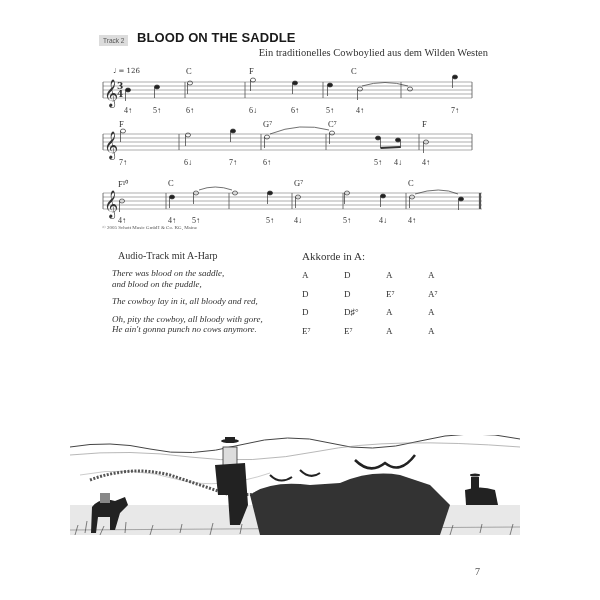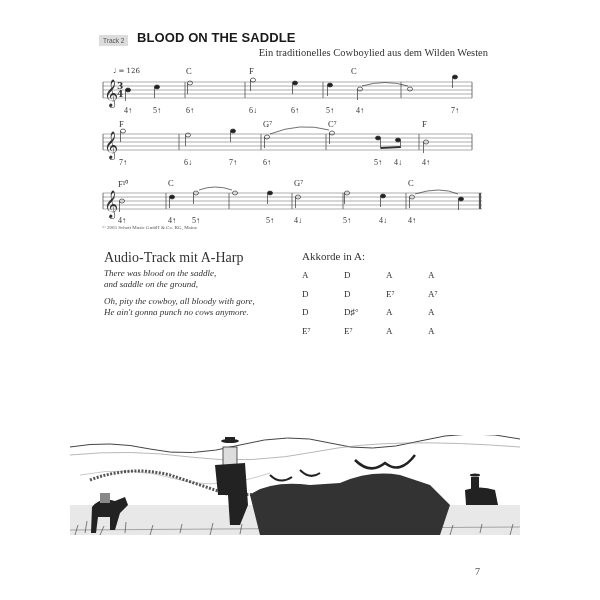--- a/index.html
+++ b/index.html
@@ -3,22 +3,22 @@
 <meta charset="utf-8">
 <style>
   * { margin: 0; padding: 0; box-sizing: border-box; }
   body { width: 600px; height: 600px; background: #ffffff; position: relative; overflow: hidden; font-family: "Liberation Serif", serif; color: #2a2a2a; }
   .page { position: absolute; left: 0; top: 0; width: 600px; height: 600px; }
   .track-badge { position: absolute; left: 99px; top: 35px; background: #dcdcdc; color: #555; font-family: "Liberation Sans", sans-serif; font-size: 6.5px; padding: 2px 4px; }
   .title { position: absolute; left: 137px; top: 30px; font-family: "Liberation Sans", sans-serif; font-weight: bold; font-size: 13px; color: #1a1a1a; letter-spacing: 0.1px; text-align: right; }
   .subtitle { position: absolute; right: 112px; top: 47px; font-size: 10.5px; color: #333; }
   .staff-svg { position: absolute; left: 0; top: 0; }
   .copyright { position: absolute; left: 102px; top: 225px; font-size: 5px; color: #555; }
-  .audio-label { position: absolute; left: 104px; top: 250px; font-size: 14px; color: #333; }
-  .lyrics { position: absolute; left: 104px; top: 268px; font-style: italic; font-size: 9px; line-height: 10.5px; color: #333; }
+  .audio-label { position: absolute; left: 118px; top: 250px; font-size: 10px; color: #333; }
+  .lyrics { position: absolute; left: 112px; top: 268px; font-style: italic; font-size: 9px; line-height: 10.5px; color: #333; }
   .stanza { margin-bottom: 7px; }
   .chords-label { position: absolute; left: 302px; top: 250px; font-size: 11px; color: #333; }
   .chord-grid { position: absolute; left: 302px; top: 270px; font-size: 9px; color: #333; }
   .chord-row { display: flex; height: 18.5px; }
   .chord-cell { width: 42px; }
   .illustration { position: absolute; left: 70px; top: 435px; width: 450px; height: 125px; }
   .page-number { position: absolute; left: 475px; top: 566px; font-size: 10px; color: #555; }
 </style>
 </head>
 <body>
@@ -188,23 +188,24 @@
       <span style="position: absolute; left: 408px; top: 216px; font-family: &quot;Liberation Serif&quot;, serif; font-size: 8px; color: rgb(51, 51, 51);">4↑</span>
     </div>
 
   <div class="copyright">© 2005 Schott Music GmbH &amp; Co. KG, Mainz</div>
 
   <div class="audio-label">Audio-Track mit A-Harp</div>
 
   <div class="lyrics">
     <div class="stanza">
       <div>There was blood on the saddle,</div>
-      <div>and saddle on the ground,</div>
+      <div>and blood on the puddle,</div>
     </div>
     <div class="stanza">
+      <div>The cowboy lay in it, all bloody and red,</div>
     </div>
     <div class="stanza">
       <div>Oh, pity the cowboy, all bloody with gore,</div>
       <div>He ain't gonna punch no cows anymore.</div>
     </div>
   </div>
 
   <div class="chords-label">Akkorde in A:</div>
   <div class="chord-grid">
     <div class="chord-row">

